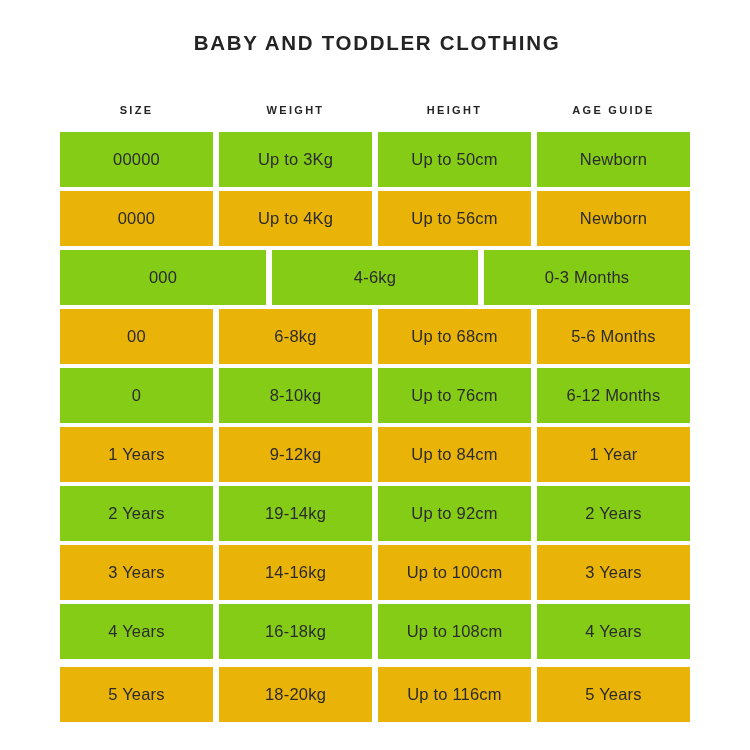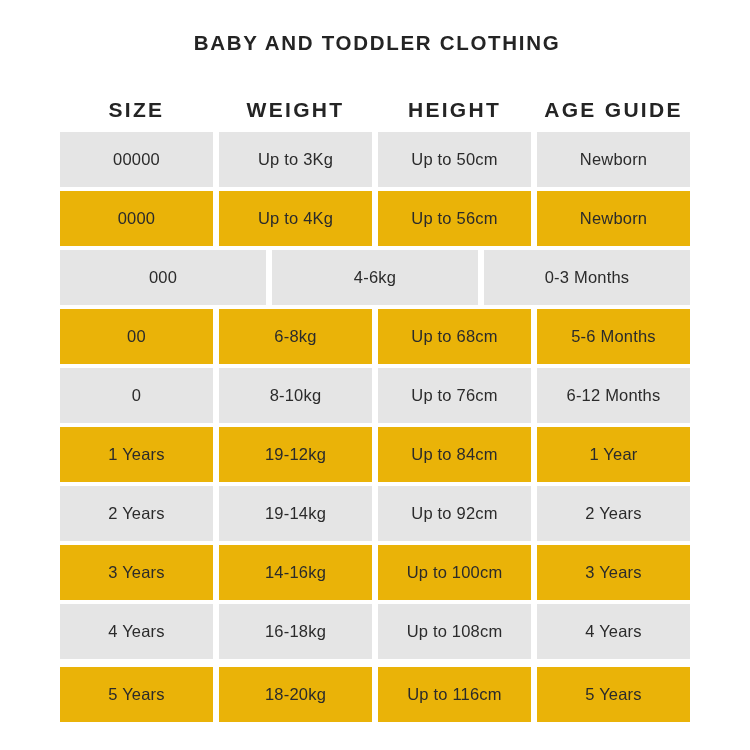--- a/index.html
+++ b/index.html
@@ -46,21 +46,21 @@
   .table-head {
     display: flex;
     width: 630px;
     height: 44px;
     align-items: center;
   }
 
   .head-cell {
     flex: 1 1 0;
     text-align: center;
-    font-size: 21px;
+    font-size: 11px;
     font-weight: bold;
     letter-spacing: 2.3px;
     color: #242424;
     text-transform: uppercase;
     box-sizing: border-box;
   }
   .head-cell + .head-cell {
     margin-left: 6px;
   }
 
@@ -89,21 +89,21 @@
     letter-spacing: 0.2px;
     box-sizing: border-box;
     white-space: nowrap;
     overflow: hidden;
   }
   .body-cell + .body-cell {
     margin-left: 6px;
   }
 
   .row-dark .body-cell {
-    background: #e5e5e5;
+    background: #84cc16;
   }
   .row-light .body-cell {
     background: #eab308;
   }
 </style>
 </head>
 <body>
 
 <div class="page">
 
@@ -149,21 +149,21 @@
 
       <div class="table-row row-dark">
         <div class="body-cell">0</div>
         <div class="body-cell">8-10kg</div>
         <div class="body-cell">Up to 76cm</div>
         <div class="body-cell">6-12 Months</div>
       </div>
 
       <div class="table-row row-light">
         <div class="body-cell">1 Years</div>
-        <div class="body-cell">19-12kg</div>
+        <div class="body-cell">9-12kg</div>
         <div class="body-cell">Up to 84cm</div>
         <div class="body-cell">1 Year</div>
       </div>
 
       <div class="table-row row-dark">
         <div class="body-cell">2 Years</div>
         <div class="body-cell">19-14kg</div>
         <div class="body-cell">Up to 92cm</div>
         <div class="body-cell">2 Years</div>
       </div>

